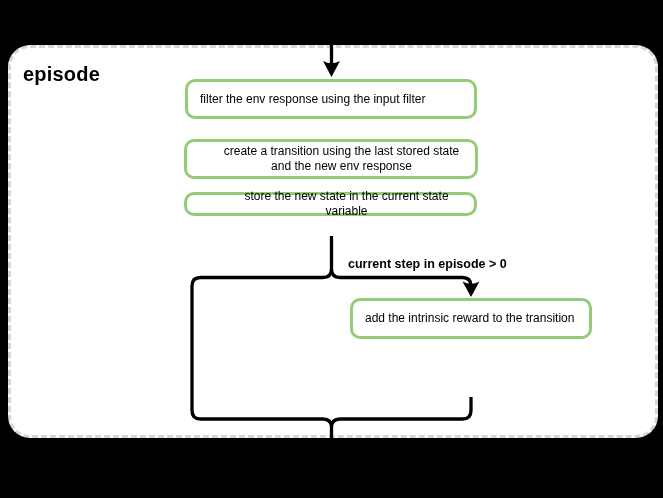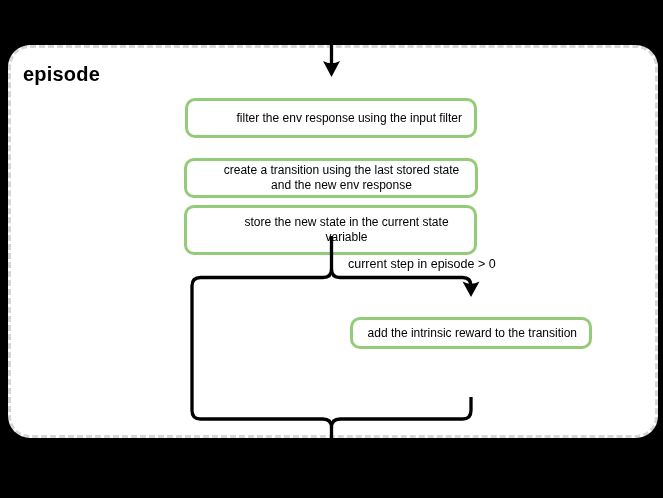--- a/index.html
+++ b/index.html
@@ -36,40 +36,39 @@
     letter-spacing: 0.2px;
   }
   .node {
     position: absolute;
     box-sizing: border-box;
     background: var(--color-node-bg, #ffffff);
     border: 3px solid var(--color-node-border, #94cb78);
     border-radius: 10px;
     display: flex;
     align-items: center;
-    justify-content: flex-end;
+    justify-content: flex-start;
     text-align: center;
     font-size: 12px;
     line-height: 15px;
     color: var(--color-text, #000000);
     padding: 2px 12px;
     z-index: 2;
-    margin-top: 19px;
   }
   .n1 { left: 185px; top: 79px;  width: 292px; height: 40px; }
   .n2 { left: 184px; top: 139px; width: 294px; height: 40px; padding-left: 33px; }
-  .n3 { left: 184px; top: 186px; width: 293px; height: 50px; padding-left: 44px; }
-  .n4 { left: 350px; top: 298px; width: 242px; height: 32px; }
+  .n3 { left: 184px; top: 192px; width: 293px; height: 24px; padding-left: 44px; }
+  .n4 { left: 350px; top: 298px; width: 242px; height: 41px; }
   .n5 { left: 350px; top: 357px; width: 242px; height: 40px; }
   .cond-label {
     position: absolute;
     left: 348px;
     top: 257px;
     font-size: 12.5px;
-    font-weight: normal;
+    font-weight: bold;
     color: var(--color-text, #000000);
     white-space: nowrap;
     z-index: 3;
   }
   svg.flow {
     position: absolute;
     left: 0;
     top: 0;
     z-index: 4;
     pointer-events: none;

